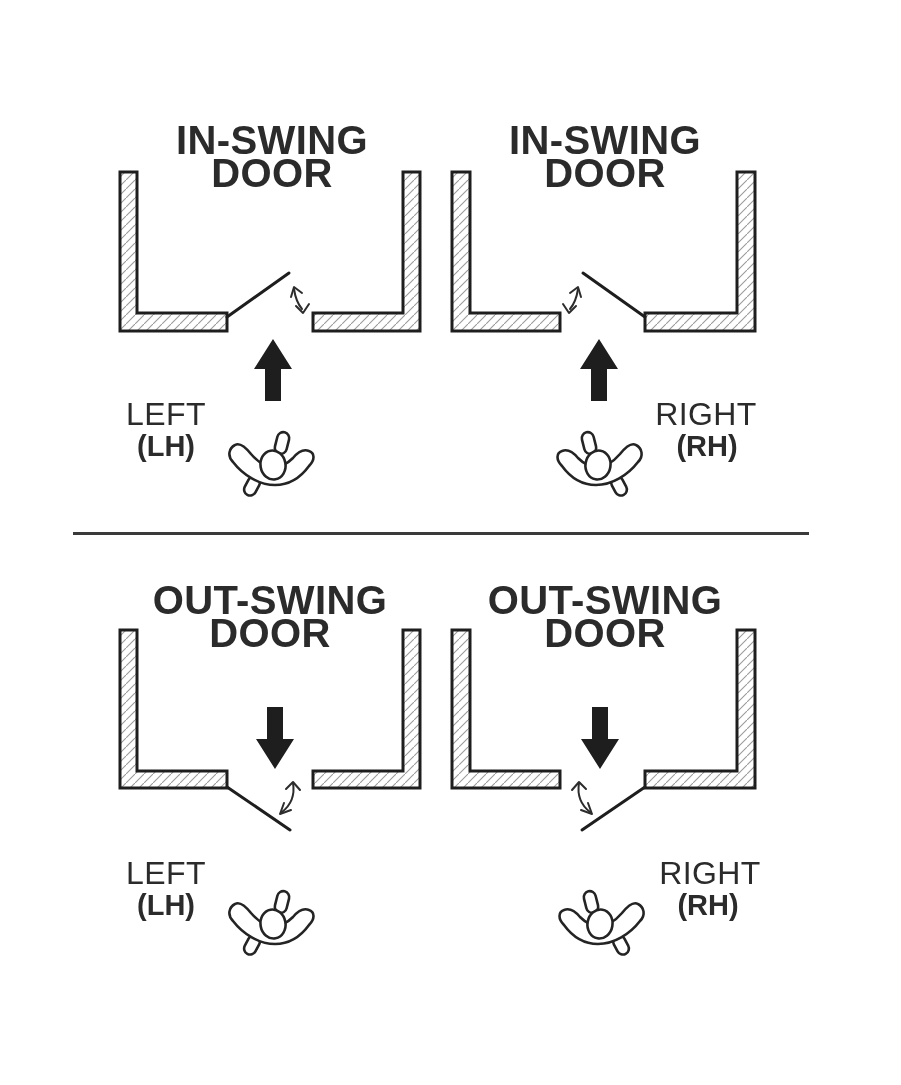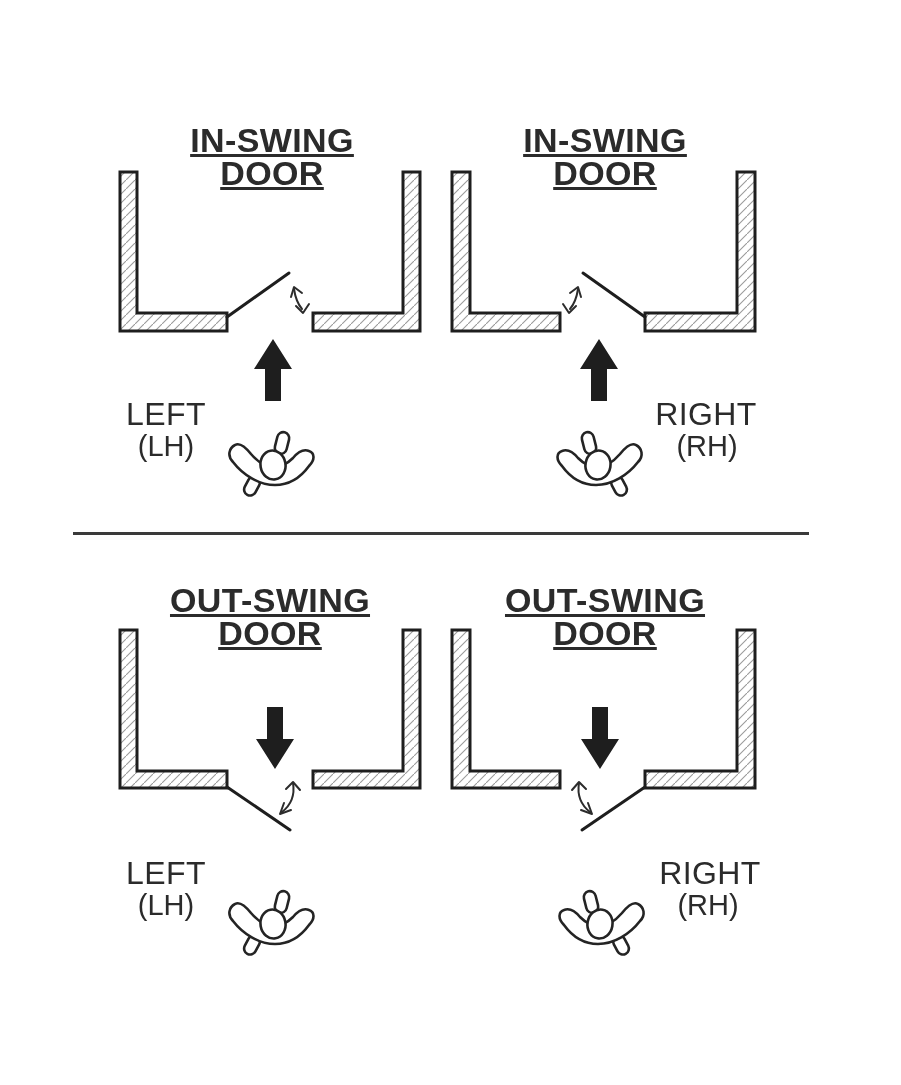--- a/index.html
+++ b/index.html
@@ -9,23 +9,23 @@
     font-family:"Liberation Sans","DejaVu Sans",sans-serif;
   }
   svg.art{position:absolute;left:0;top:0;}
   .wall{fill:url(#hatch);stroke:var(--ink,#1e1e1e);stroke-width:3;}
   .door{stroke:var(--ink,#1e1e1e);stroke-width:3;stroke-linecap:round;fill:none;}
   .arc{stroke:#2c2c2c;stroke-width:2;fill:none;stroke-linecap:round;stroke-linejoin:round;}
   .bigarrow{fill:var(--ink,#1e1e1e);}
   .person{fill:#ffffff;stroke:#242424;stroke-width:2.6;stroke-linejoin:round;}
   .label{position:absolute;transform:translateX(-50%);text-align:center;
          color:var(--text,#2b2b2b);white-space:nowrap;}
-  .title{font-size:34px;font-weight:700;line-height:33px;letter-spacing:.4px;text-decoration:underline;}
+  .title{font-size:40px;font-weight:700;line-height:33px;letter-spacing:.4px;}
   .hand{font-size:32px;font-weight:400;letter-spacing:.4px;}
-  .abbr{font-size:29px;font-weight:400;}
+  .abbr{font-size:29px;font-weight:700;}
   .divider{position:absolute;background:var(--divider,#3a3a3a);}
 </style>
 </head>
 <body>
 
 <div class="canvas">
 
   <svg class="art" width="901" height="1085" viewBox="0 0 901 1085">
     <defs>
       <pattern id="hatch" width="9" height="9" patternUnits="userSpaceOnUse">

